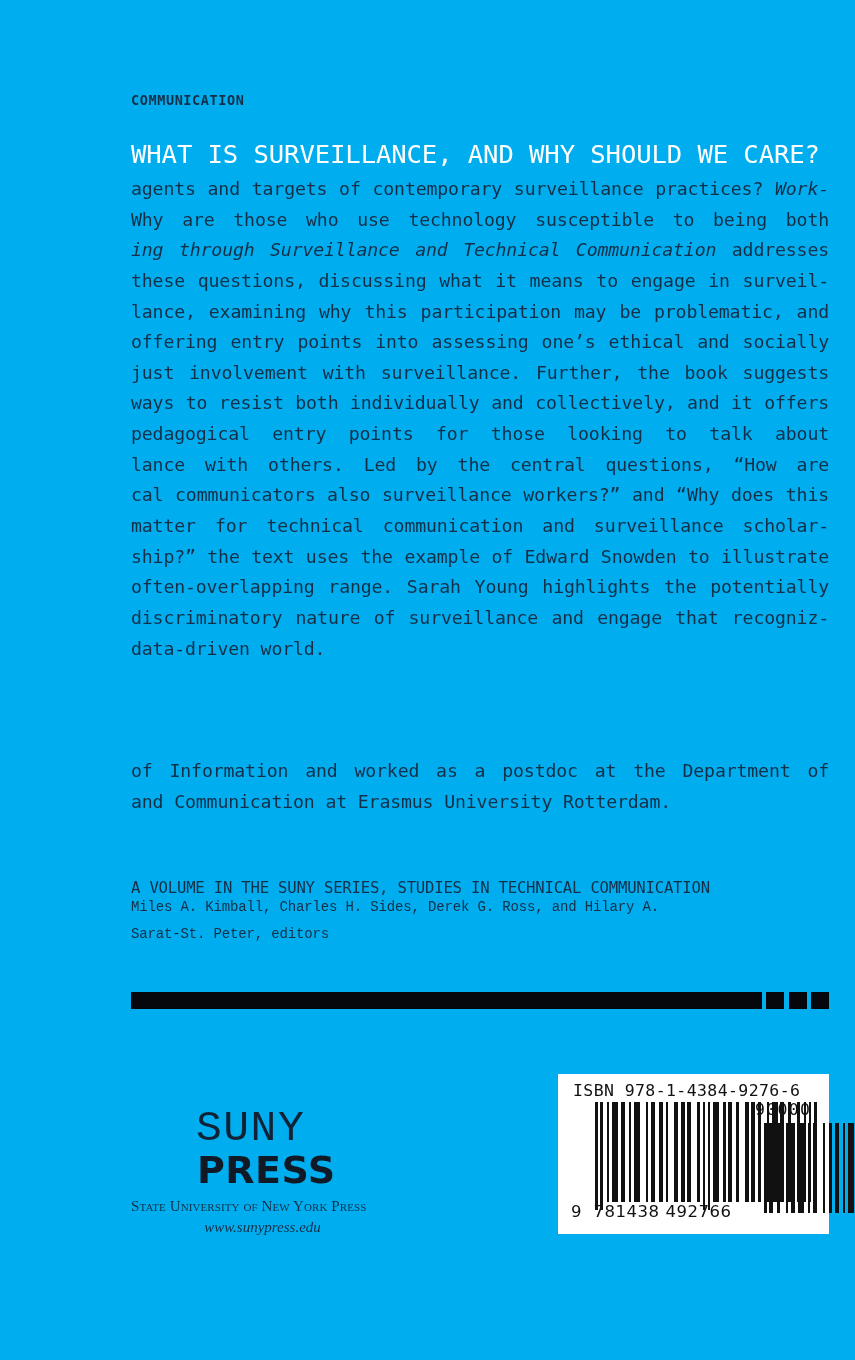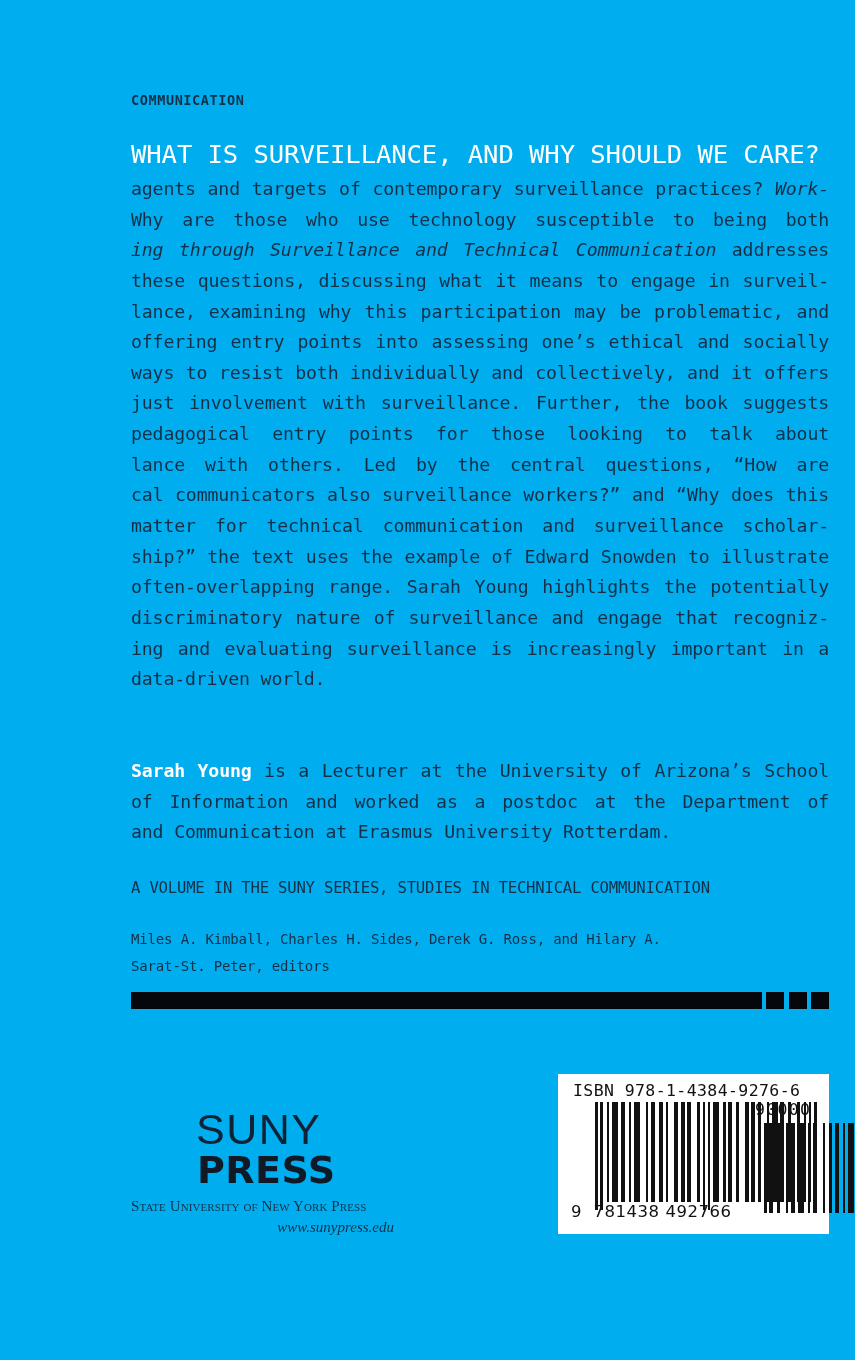--- a/index.html
+++ b/index.html
@@ -44,34 +44,35 @@
   .line .it { font-style: italic; }
   .bio { left: 131px; top: 756px; width: 698px; }
   .bio .name { color: #ffffff; font-weight: bold; }
   .series-title {
     left: 131px; top: 879px;
     font-size: 15.6px;
     letter-spacing: -0.2px;
     white-space: nowrap;
   }
   .series-editors {
-    left: 131px; top: 926px;
+    left: 131px; top: 894px;
     font-size: 14px;
     line-height: 27px;
     letter-spacing: -0.15px;
     white-space: nowrap;
+    font-family: Liberation Mono, monospace;
   }
   .rule-bar {
     left: 131px; top: 992px; width: 631px; height: 17px;
     background: #05070d;
   }
   .rule-sq { top: 992px; width: 18px; height: 17px; background: #05070d; }
   .logo-suny {
     left: 196px; top: 1104px;
-    font-family: Liberation Sans, sans-serif;
+    font-family: Liberation Mono, monospace;
     font-size: 43px;
     font-weight: normal;
     letter-spacing: 1.5px;
     color: #0f2236;
     line-height: 50px;
   }
   .logo-press {
     left: 197px; top: 1146px;
     font-family: "DejaVu Sans", "Liberation Sans", sans-serif;
     font-size: 38px;
@@ -84,21 +85,21 @@
     left: 131px; top: 1198px; width: 263px;
     font-family: "Liberation Serif", "DejaVu Serif", serif;
     font-size: 15px;
     font-variant: small-caps;
     color: #142f48;
     white-space: nowrap;
     letter-spacing: 0.1px;
   }
   .logo-url {
     left: 131px; top: 1219px; width: 263px;
-    text-align: right;
+    text-align: center;
     font-family: "Liberation Serif", "DejaVu Serif", serif;
     font-style: italic;
     font-size: 15px;
     color: #142f48;
   }
   .barcode-box {
     left: 558px; top: 1074px; width: 271px; height: 160px;
     background: #ffffff;
   }
   .isbn-text {
@@ -133,35 +134,33 @@
 
 <div class="abs heading">WHAT IS SURVEILLANCE, AND WHY SHOULD WE CARE?</div>
 
 <div class="abs body-lines" id="desc">
     <span class="line"><span>agents and targets of contemporary surveillance practices? </span><span class="it">Work-</span></span>
     <span class="line"><span>Why are those who use technology susceptible to being both</span></span>
     <span class="line"><span class="it">ing through Surveillance and Technical Communication</span><span> addresses</span></span>
     <span class="line"><span>these questions, discussing what it means to engage in surveil-</span></span>
     <span class="line"><span>lance, examining why this participation may be problematic, and</span></span>
     <span class="line"><span>offering entry points into assessing one’s ethical and socially</span></span>
+    <span class="line"><span>just involvement with surveillance. Further, the book suggests</span></span>
     <span class="line"><span>ways to resist both individually and collectively, and it offers</span></span>
-    <span class="line"><span>just involvement with surveillance. Further, the book suggests</span></span>
     <span class="line"><span>pedagogical entry points for those looking to talk about surveil-</span></span>
     <span class="line"><span>lance with others. Led by the central questions, “How are techni-</span></span>
     <span class="line"><span>cal communicators also surveillance workers?” and “Why does this</span></span>
     <span class="line"><span>matter for technical communication and surveillance scholar-</span></span>
     <span class="line"><span>ship?” the text uses the example of Edward Snowden to illustrate</span></span>
     <span class="line"><span>often-overlapping range. Sarah Young highlights the potentially</span></span>
     <span class="line"><span>discriminatory nature of surveillance and engage that recogniz-</span></span>
-    <span class="line"><span>ing and evaluating surveillance is increasingly important in a</span></span>
     <span class="line last"><span>data-driven world.</span></span>
   </div>
 
 <div class="abs bio">
-  <span class="line"><span class="name">Sarah Young</span><span> is a Lecturer at the University of Arizona’s School</span></span>
   <span class="line">of Information and worked as a postdoc at the Department of Media</span>
   <span class="line last">and Communication at Erasmus University Rotterdam.</span>
 </div>
 
 <div class="abs series-title">A VOLUME IN THE SUNY SERIES, STUDIES IN TECHNICAL COMMUNICATION</div>
 <div class="abs series-editors">
   <div>Miles A. Kimball, Charles H. Sides, Derek G. Ross, and Hilary A.</div>
   <div>Sarat-St. Peter, editors</div>
 </div>
 

